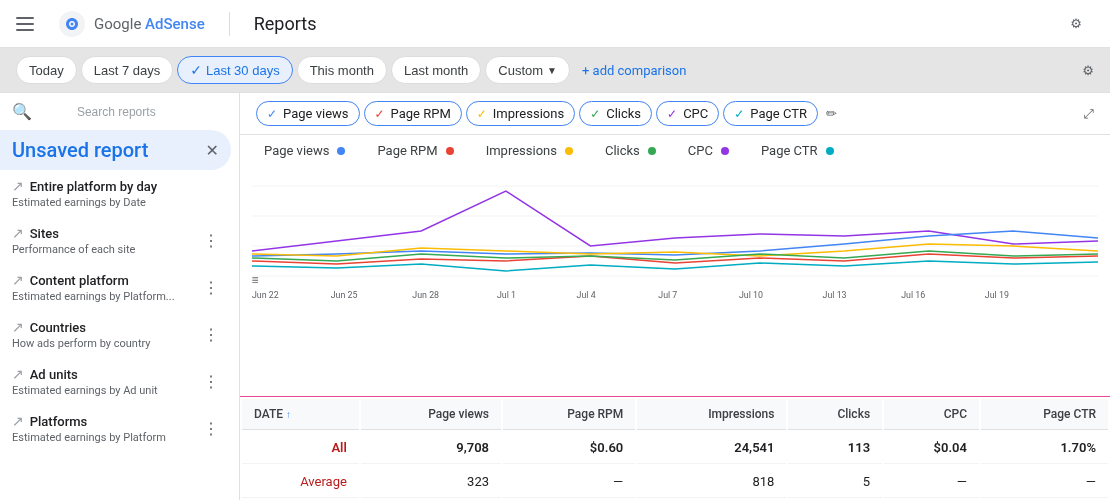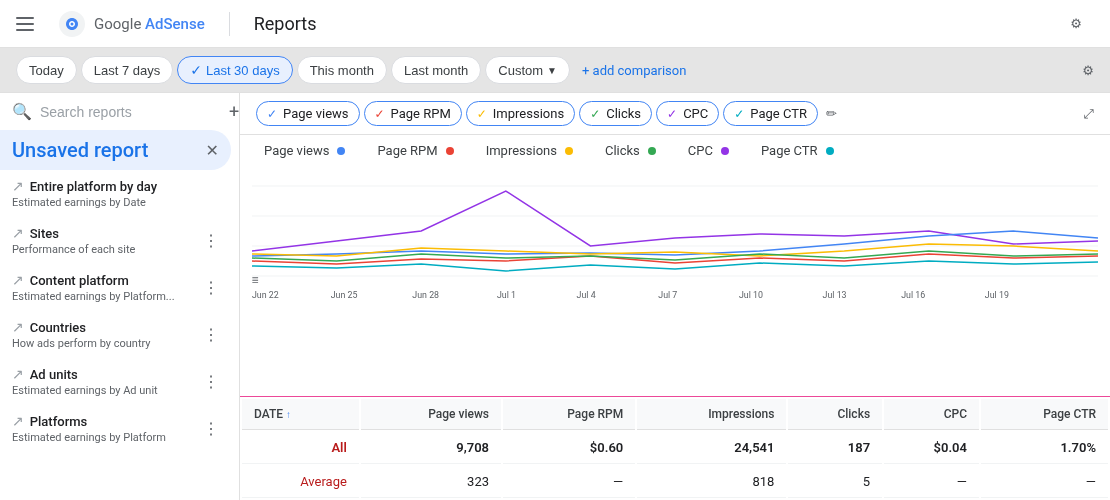--- a/index.html
+++ b/index.html
@@ -22,21 +22,21 @@
     .date-btn.active { background: #e8f0fe; border-color: #4285f4; color: #1a73e8; }
     .add-comparison { display: flex; align-items: center; gap: 4px; color: #1a73e8; font-size: 13px; cursor: pointer; padding: 0 8px; }
     .gear-right { margin-left: auto; color: #5f6368; cursor: pointer; }
 
     
     .main { display: flex; height: calc(500px - 48px - 45px); }
 
     
     .sidebar { width: 240px; min-width: 240px; border-right: 1px solid #e0e0e0; overflow-y: auto; background: #fff; }
     .search-bar { display: flex; align-items: center; padding: 8px 12px; gap: 8px; }
-    .search-input { border: none; outline: none; font-size: 14px; color: #202124; flex: 1; background: transparent; }
+    .search-input { border: none; outline: none; font-size: 12px; color: #202124; flex: 1; background: transparent; margin-left: 37px; }
     .search-input::placeholder { color: #9aa0a6; }
     .add-icon { color: #5f6368; cursor: pointer; font-size: 18px; }
     .sidebar-item-active { background: #e8f0fe; border-radius: 0 24px 24px 0; margin-right: 8px; padding: 8px 12px; display: flex; align-items: center; justify-content: space-between; cursor: pointer; }
     .sidebar-item-active-label { color: #1a73e8; font-size: 20px; font-weight: 500; }
     .sidebar-item { padding: 8px 12px; display: flex; align-items: center; justify-content: space-between; cursor: pointer; border-radius: 0 24px 24px 0; margin-right: 8px; }
     .sidebar-item-text { flex: 1; }
     .sidebar-item-name { font-size: 13px; font-weight: 500; color: #202124; display: flex; align-items: center; gap: 6px; }
     .sidebar-item-desc { font-size: 11px; color: #5f6368; margin-top: 2px; }
     .item-icon { color: #9aa0a6; font-size: 14px; }
     .three-dots { color: #5f6368; cursor: pointer; font-size: 16px; }
@@ -302,21 +302,21 @@
           <th>CPC</th>
           <th>Page CTR</th>
         </tr>
       </thead>
       <tbody>
         <tr class="total">
           <td>All</td>
           <td>9,708</td>
           <td>$0.60</td>
           <td>24,541</td>
-          <td>187</td>
+          <td>113</td>
           <td>$0.04</td>
           <td>1.70%</td>
         </tr>
         <tr>
           <td>Average</td>
           <td>323</td>
           <td>—</td>
           <td>818</td>
           <td>5</td>
           <td>—</td>

